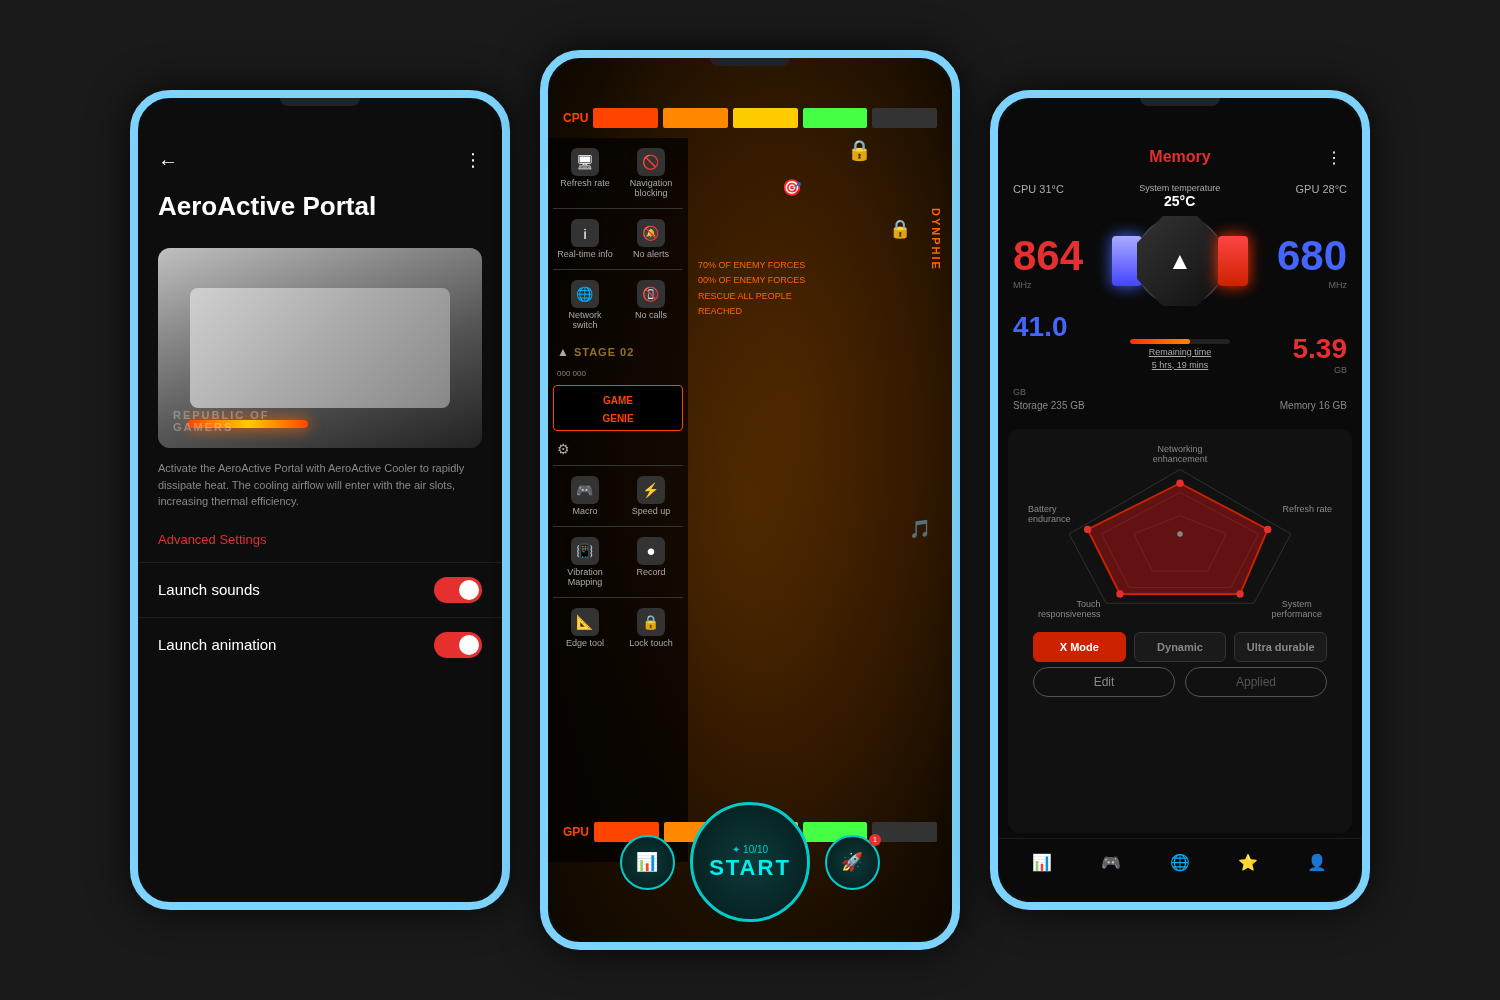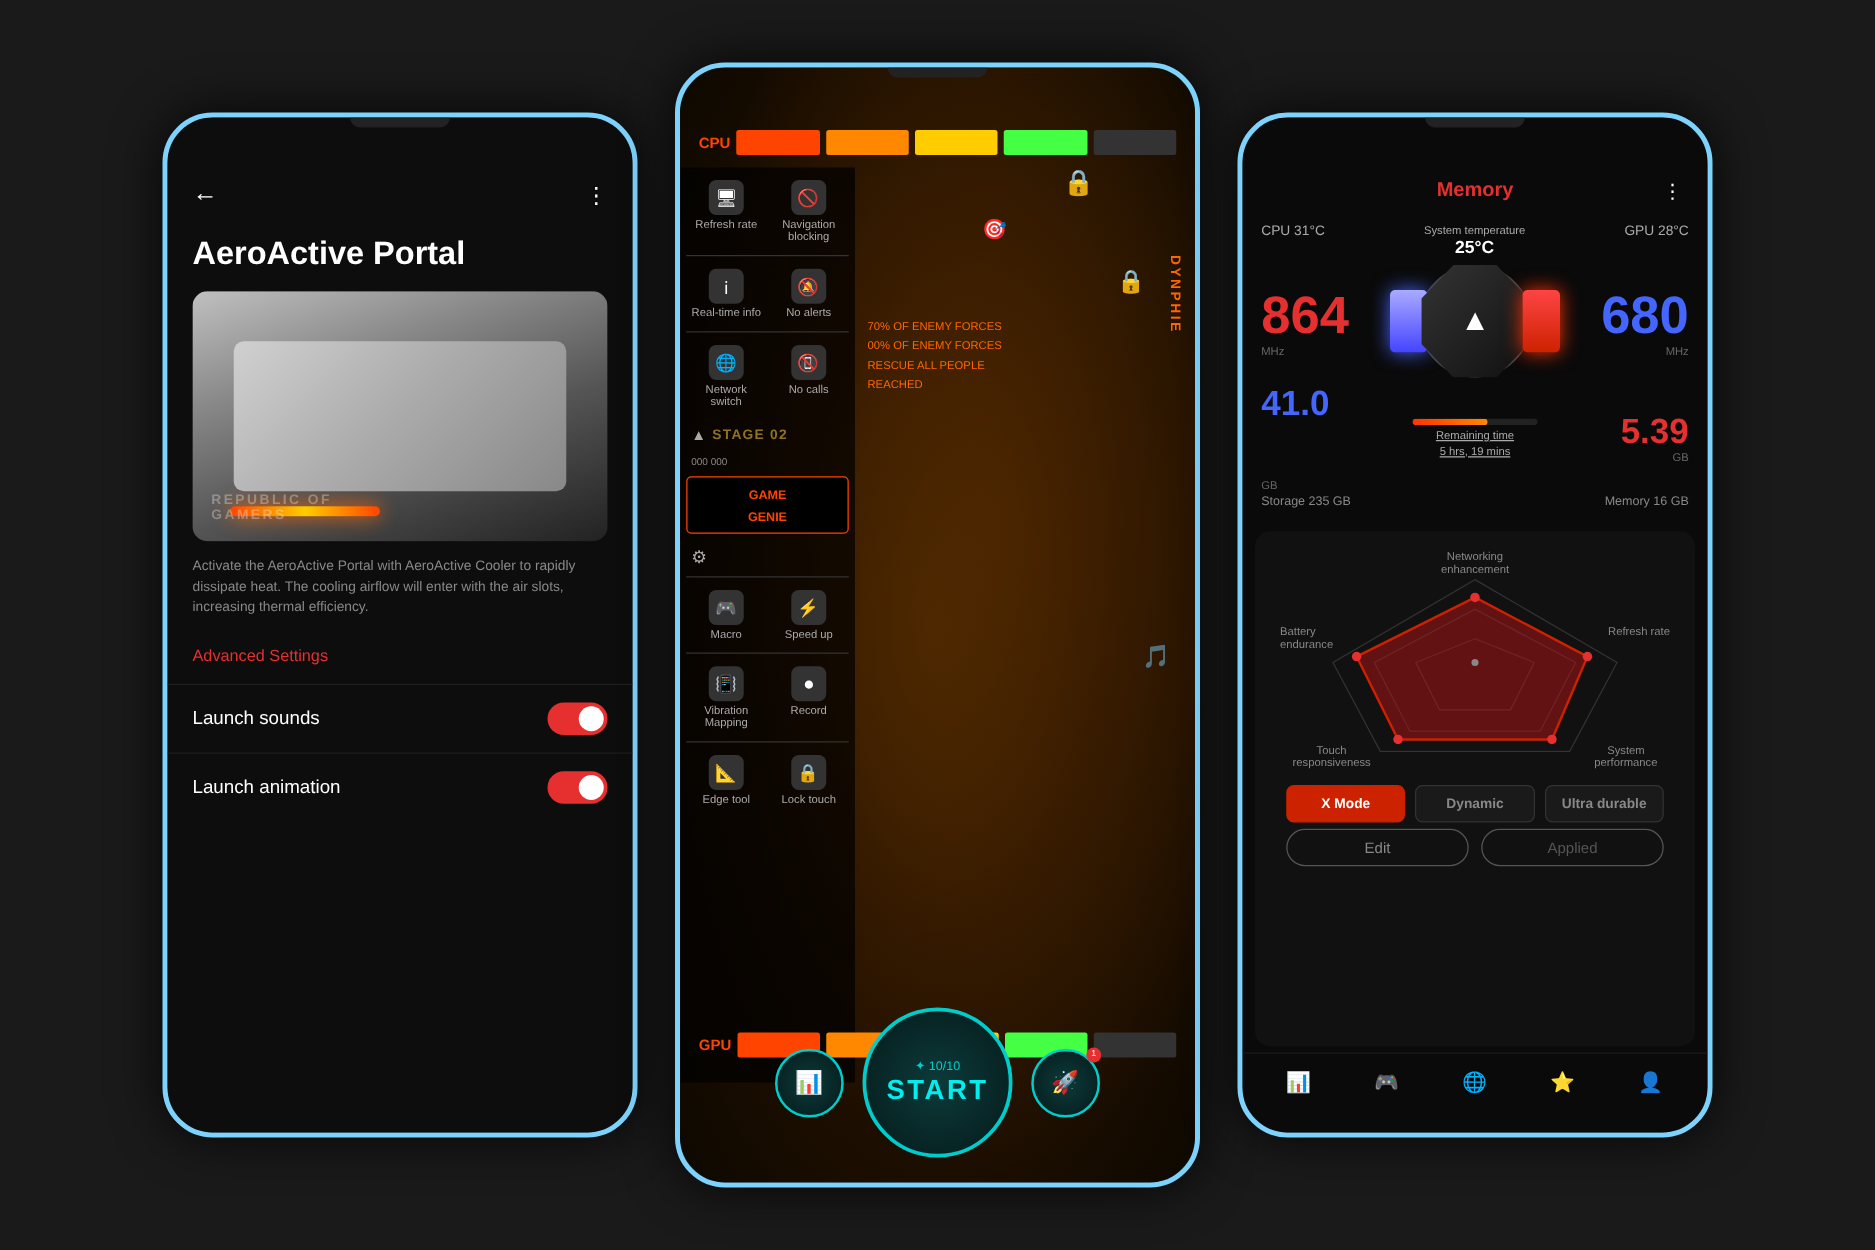--- a/index.html
+++ b/index.html
@@ -12,21 +12,21 @@
       justify-content: center;
       gap: 30px;
       font-family: 'Arial', sans-serif;
       overflow: hidden;
     }
 
     
     .phone-frame {
       background: #111;
       border-radius: 40px;
-      border: 4px solid #7dd3fc;
+      border: 8px solid #7dd3fc;
       position: relative;
       overflow: hidden;
       box-shadow: 0 0 40px rgba(0,0,0,0.8);
     }
     .phone-frame::before {
       content: '';
       position: absolute;
       top: 0; left: 50%;
       transform: translateX(-50%);
       width: 80px; height: 8px;
@@ -61,21 +61,21 @@
       cursor: pointer;
     }
     .more-dots {
       color: #fff;
       font-size: 18px;
     }
     .phone1-title {
       color: #fff;
       font-size: 26px;
       font-weight: bold;
-      padding: 10px 20px 15px 20px;
+      padding: 10px 20px 26px 20px;
     }
     .phone1-image {
       margin: 0 20px;
       background: linear-gradient(135deg, #2a2a2a, #1a1a1a);
       border-radius: 12px;
       height: 200px;
       overflow: hidden;
       position: relative;
     }
     .cooler-img {
@@ -824,21 +824,21 @@
           <circle cx="235" cy="155" r="4" fill="#e63030"></circle>
           <circle cx="105" cy="155" r="4" fill="#e63030"></circle>
           <circle cx="70" cy="85" r="4" fill="#e63030"></circle>
 
           <circle cx="170" cy="90" r="3" fill="#888"></circle>
         </svg>
         
         <div style="position:absolute;top:0;left:50%;transform:translateX(-50%);color:#888;font-size:9px;text-align:center;white-space:nowrap;">Networking<br>enhancement</div>
         <div style="position:absolute;top:60px;right:5px;color:#888;font-size:9px;text-align:right;white-space:nowrap;">Refresh rate</div>
         <div style="position:absolute;bottom:5px;right:15px;color:#888;font-size:9px;text-align:center;white-space:nowrap;">System<br>performance</div>
-        <div style="position:absolute;bottom:5px;left:15px;color:#888;font-size:9px;text-align:center;white-space:nowrap;">Touch<br>responsiveness</div>
+        <div style="position:absolute;bottom:5px;left:15px;color:#888;font-size:9px;text-align:right;white-space:nowrap;">Touch<br>responsiveness</div>
         <div style="position:absolute;top:60px;left:5px;color:#888;font-size:9px;text-align:left;white-space:nowrap;">Battery<br>endurance</div>
       </div>
 
       <div class="mode-buttons">
         <div class="mode-btn mode-btn-active">X Mode</div>
         <div class="mode-btn mode-btn-inactive">Dynamic</div>
         <div class="mode-btn mode-btn-inactive">Ultra durable</div>
       </div>
       <div class="action-buttons">
         <div class="edit-btn">Edit</div>

